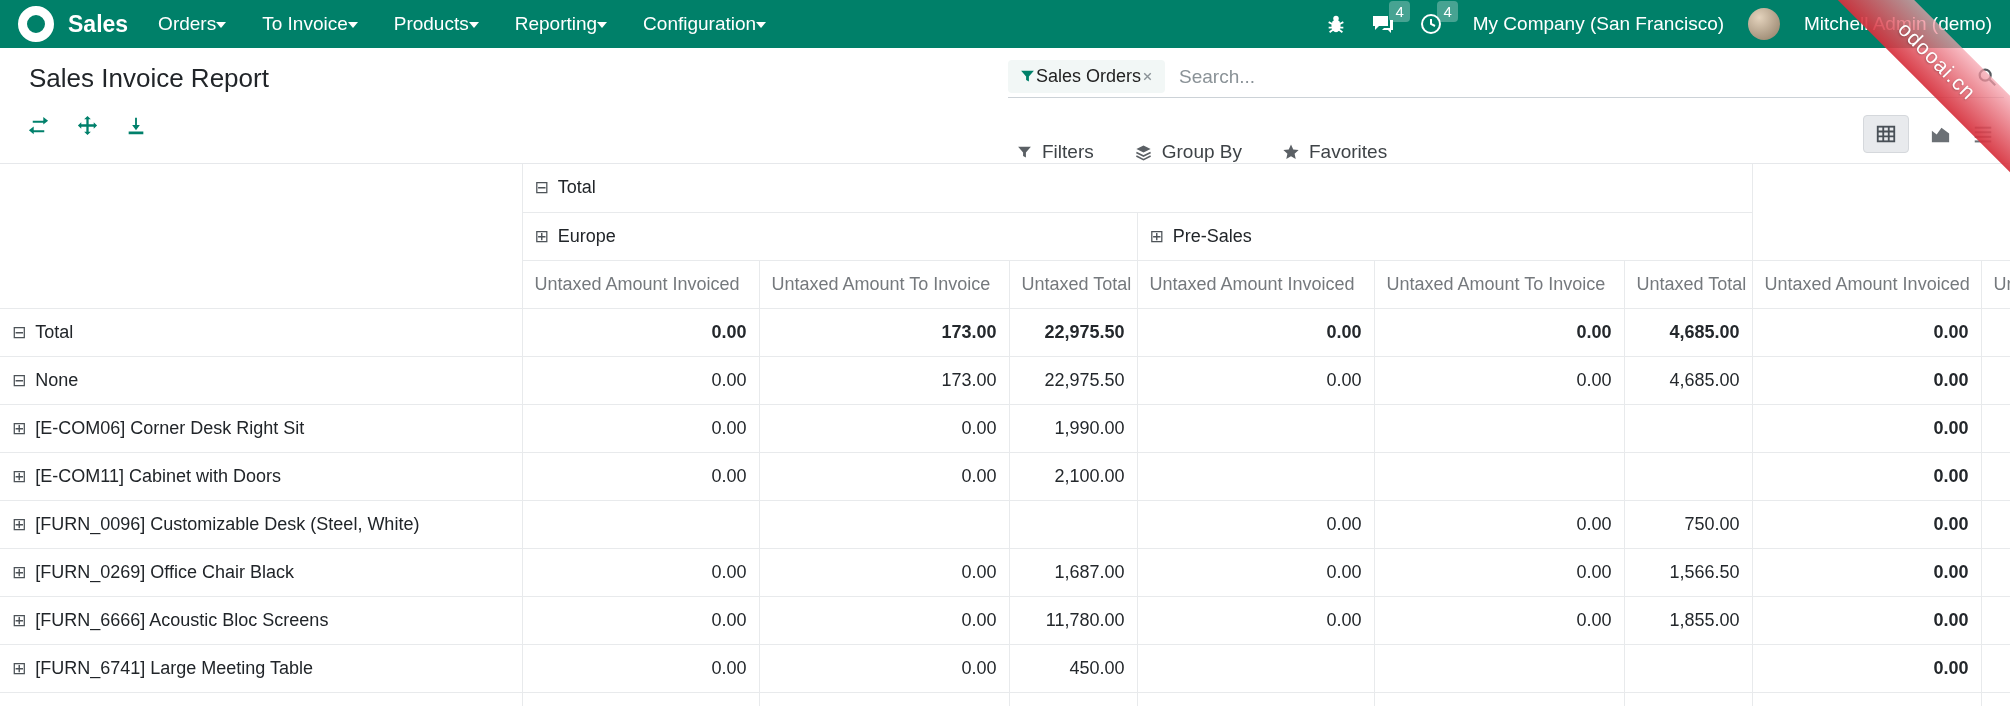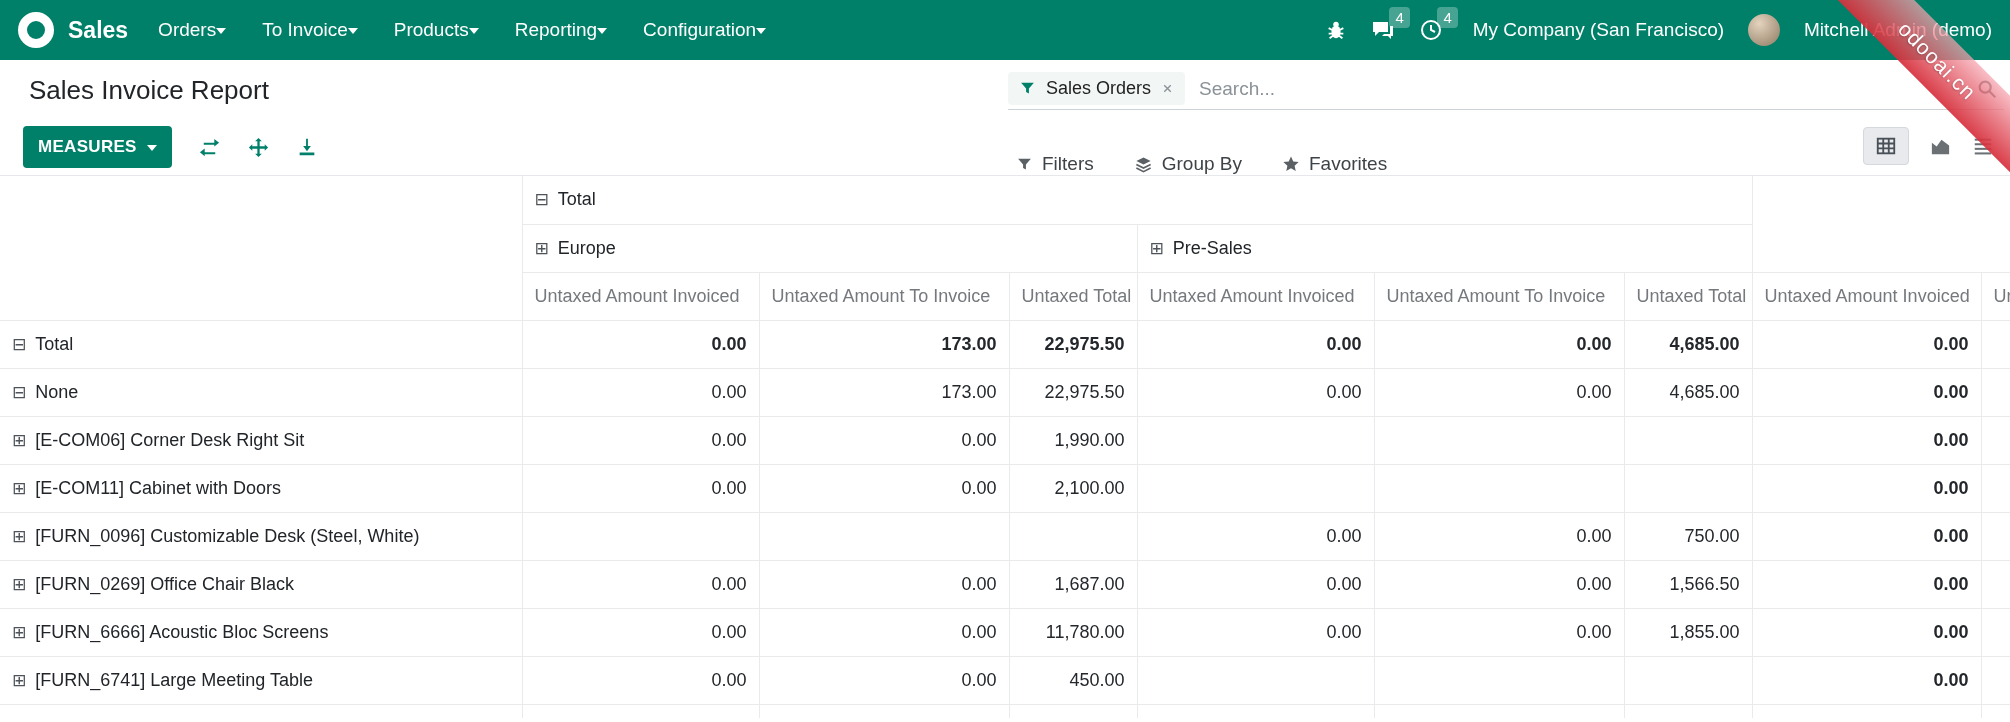--- a/index.html
+++ b/index.html
@@ -1,21 +1,21 @@
 <!DOCTYPE html>
 <html><head>
 <meta charset="utf-8">
 <style>
   * { box-sizing: border-box; margin:0; padding:0; }
   html,body { width:2010px; height:722px; overflow:hidden; background:#fff;
     font-family:"Liberation Sans","DejaVu Sans",sans-serif; color:#212529; }
   .page { position:relative; width:2010px; height:722px; overflow:hidden; }
 
   
-  .navbar { height:60px; background:#008069; display:flex; align-items:center;
+  .navbar { height:48px; background:#008069; display:flex; align-items:center;
     padding:4px 18px; color:#fff; position:relative; z-index:6; }
   .logo { width:36px; height:36px; border-radius:50%; border:9px solid #fff; flex:0 0 auto; }
   .app-name { font-size:23px; font-weight:700; margin:0 30px 0 14px; }
   .nav-menu { font-size:19px; margin-right:36px; display:flex; align-items:center; cursor:pointer; }
   .caret-down { width:0; height:0; border-left:5px solid transparent; border-right:5px solid transparent; border-top:6px solid #fff; margin-top:2px; }
   .nav-right { margin-left:auto; display:flex; align-items:center; gap:24px; }
   .systray-item { position:relative; display:flex; align-items:center; }
   .badge { position:absolute; top:-11px; right:-15px; background:rgba(255,255,255,.28);
     color:#fff; font-size:15px; line-height:1; padding:3px 6px; border-radius:4px; }
   .company { font-size:19px; margin-left:6px; }
@@ -28,21 +28,21 @@
     transform:rotate(45deg); text-align:center; padding:15px 0;
     background:linear-gradient(to bottom, rgba(246,164,175,.72), rgba(214,48,60,.93));
     color:#fff; font-size:21px; letter-spacing:1px; text-shadow:0 1px 2px rgba(0,0,0,.25);
     pointer-events:none; }
 
   
   .row-a { position:relative; height:57px; }
   .page-title { position:absolute; left:29px; top:15px; font-size:26px; font-weight:400; color:#212529; }
   .searchbar { position:absolute; right:6px; top:8px; width:996px; height:42px;
     border-bottom:1px solid #ccd2d7; display:flex; align-items:center; }
-  .facet { display:flex; align-items:center; gap:10px; background:#f2f7f6;
+  .facet { display:flex; align-items:center; gap:0; background:#f2f7f6;
     border-radius:4px; padding:6px 11px; }
   .facet-label { font-size:18px; color:#222; }
   .facet-x { display:flex; align-items:center; color:#8a9297; cursor:pointer; }
   .search-input { border:none; outline:none; flex:1; font-size:19px; margin-left:14px;
     font-family:"Liberation Sans",sans-serif; color:#212529; background:transparent; }
   .search-input::placeholder { color:#8a9297; }
   .search-glass { color:#55595e; margin-right:6px; }
 
   
   .row-b { position:relative; height:59px; border-bottom:1px solid #e6e8eb; }
@@ -164,24 +164,20 @@
         <svg class="ic" width="22" height="22" viewBox="0 0 24 24" fill="none" stroke="currentColor" stroke-width="2.4">
           <circle cx="10" cy="10" r="6"></circle>
             <path d="M14.5 14.5L21 21"></path>
         </svg>
       </span>
     </div>
   </div>
 
   <div class="row-b">
     <div class="left-actions">
-      <button class="btn-measures">
-        <span>MEASURES</span>
-        <span class="caret-down"></span>
-      </button>
       <span class="pvt-icons">
         <svg class="ic" width="23" height="23" viewBox="0 0 24 24" fill="currentColor">
           <path d="M17 3l5 4-5 4V9H6V7h11zM7 13l-5 4 5 4v-2h11v-2H7z"></path>
         </svg>
         <svg class="ic" width="23" height="23" viewBox="0 0 24 24" fill="currentColor">
           <path d="M12 1l3.5 3.5h-2.3v5.3h5.3V7.5L22 11l-3.5 3.5v-2.3h-5.3v5.3h2.3L12 21l-3.5-3.5h2.3v-5.3H5.5v2.3L2 11l3.5-3.5v2.3h5.3V4.5H8.5z" transform="translate(0,1)"></path>
         </svg>
         <svg class="ic" width="22" height="22" viewBox="0 0 24 24" fill="currentColor">
           <path d="M11 3h2v8h3.2L12 16.5 7.8 11H11zM4 18h16v3H4z"></path>
         </svg>

